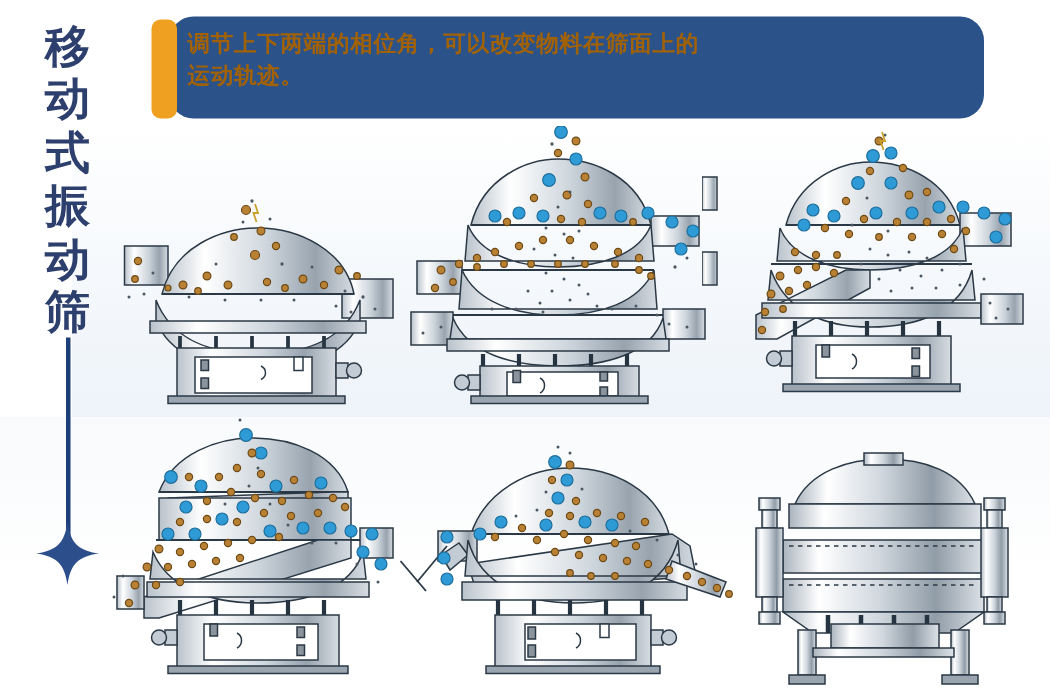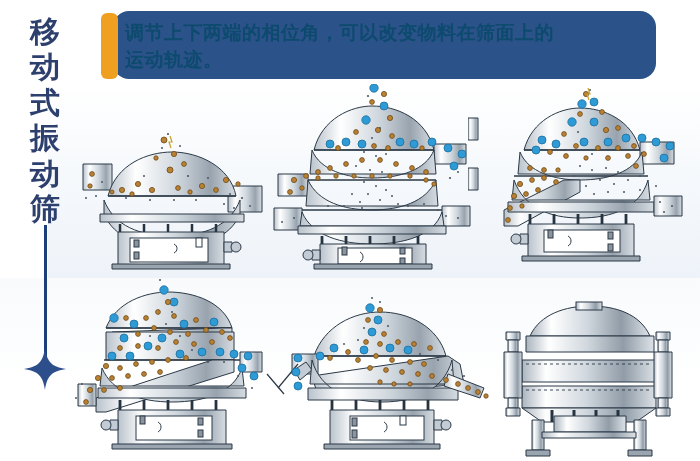--- a/index.html
+++ b/index.html
@@ -87,22 +87,22 @@
     width: 17px;
     height: 66px;
     background: #f0a021;
     border-radius: 6px;
   }
   .banner-text {
     position: absolute;
     left: 125px;
     top: 19px;
     width: 520px;
-    color: #0c4a6e;
-    font-size: 19px;
+    color: #a16207;
+    font-size: 15px;
     font-weight: bold;
     line-height: 1.42;
     letter-spacing: 0.5px;
     font-family: "DejaVu Sans", "Liberation Sans", sans-serif;
     white-space: pre-line;
   }
 
   
   .machine {
     position: absolute;

